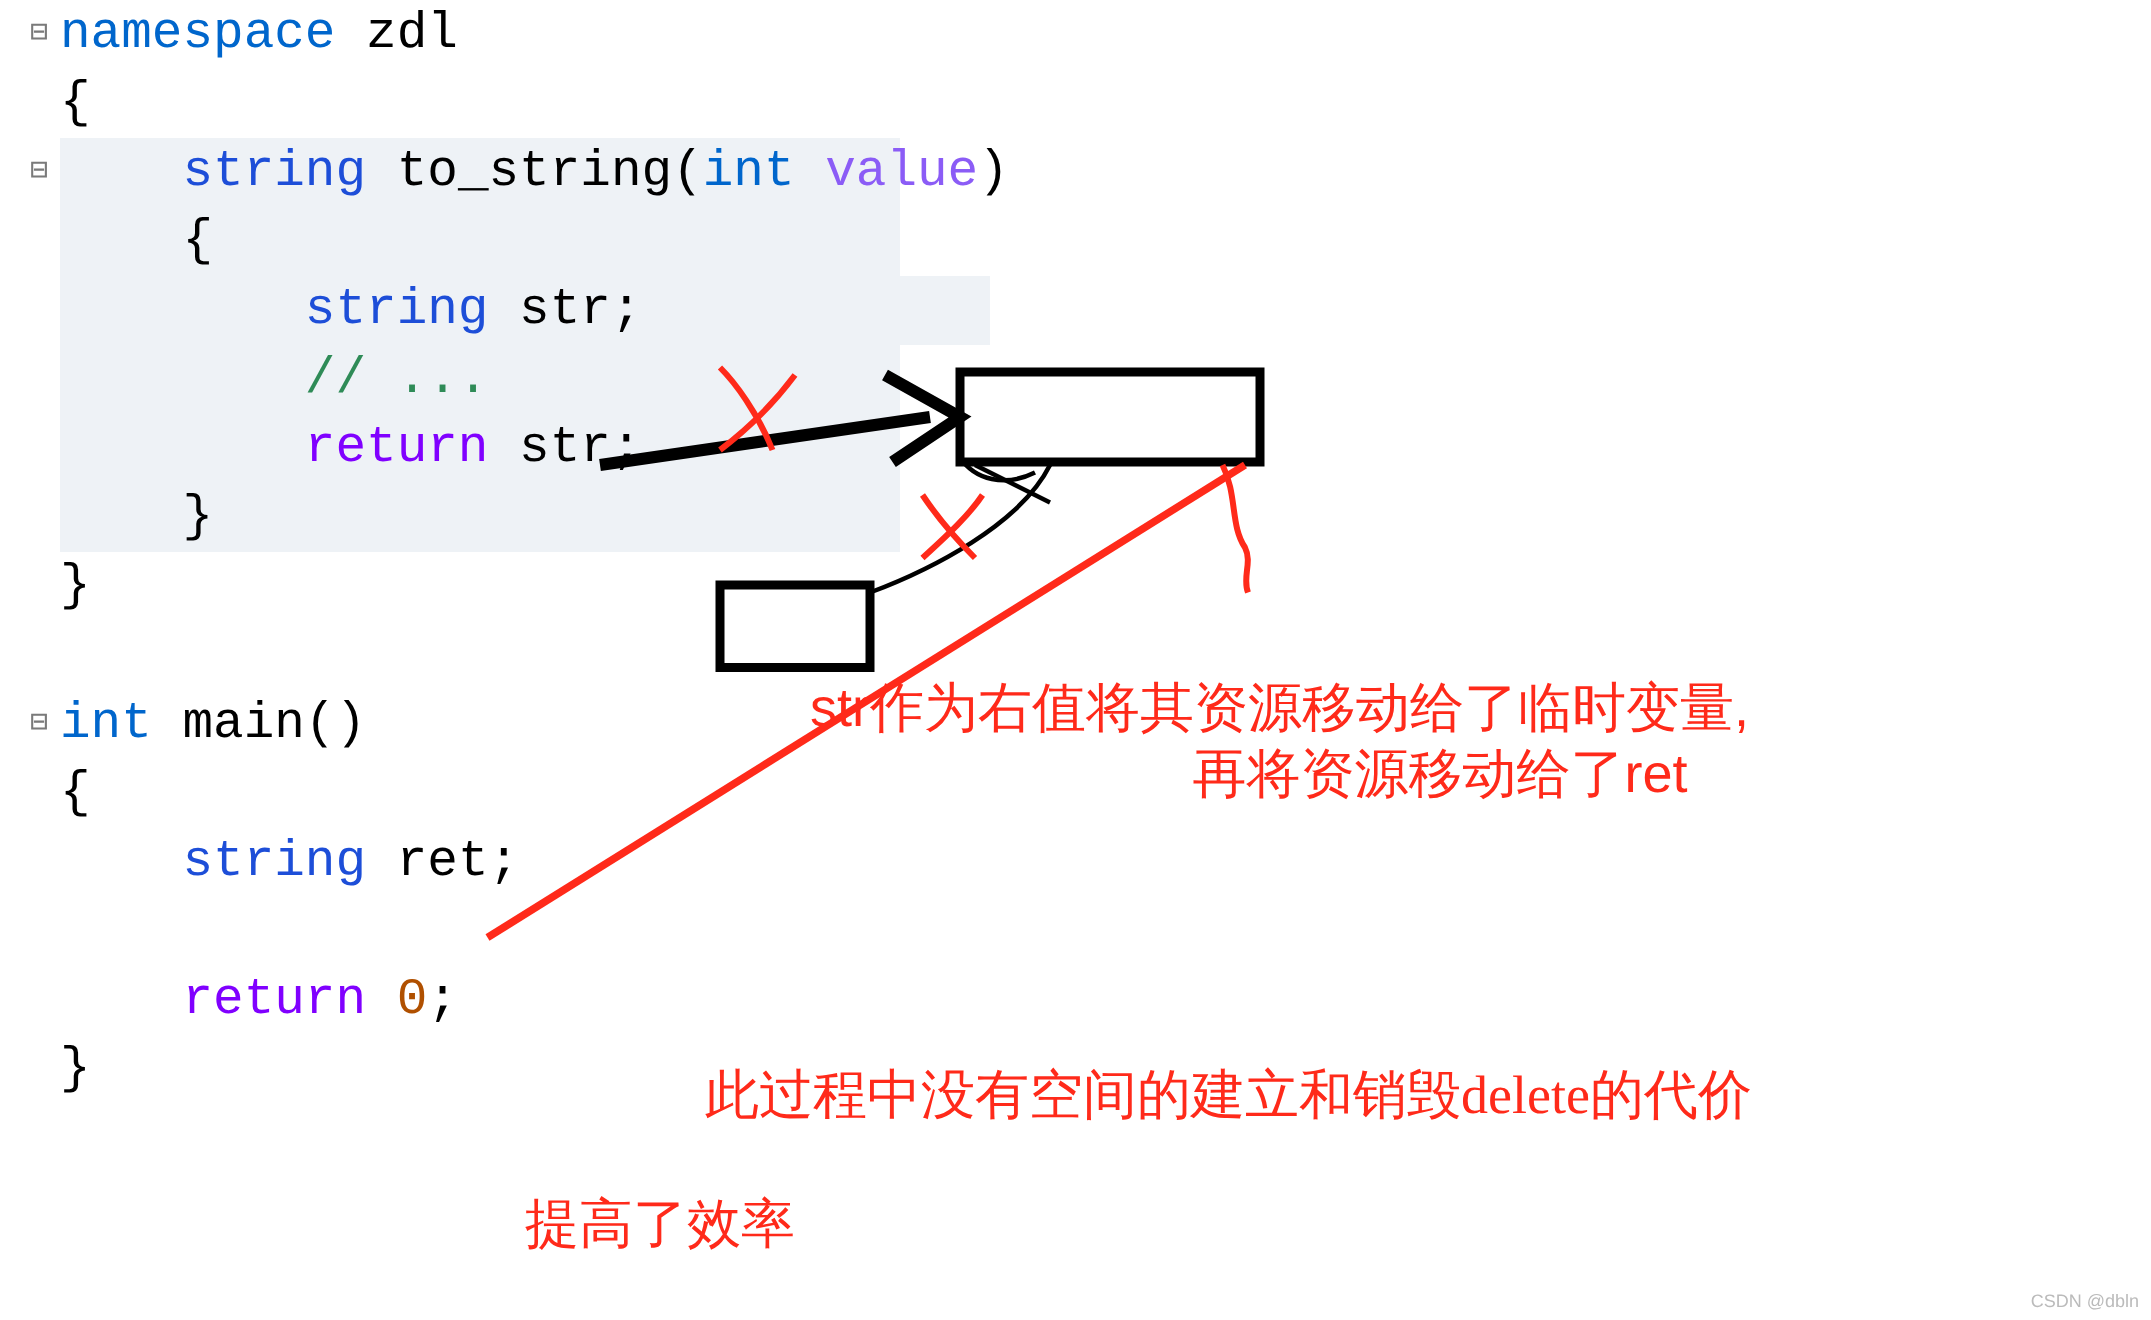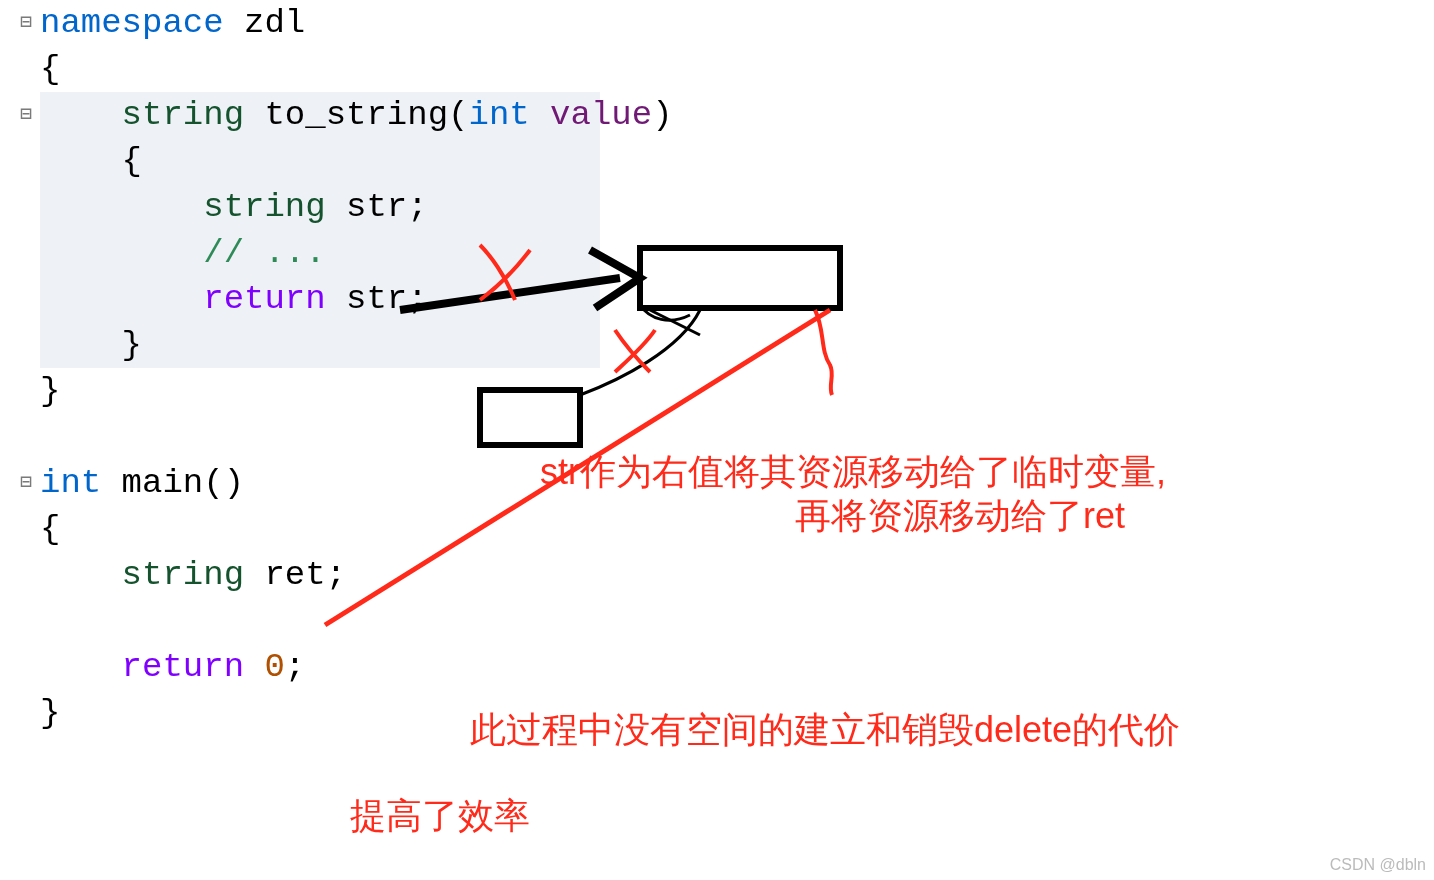--- a/index.html
+++ b/index.html
@@ -29,77 +29,77 @@
     color: #7a7a7a;
     text-align: left;
     vertical-align: top;
     font-size: 20px;
   }
   .hl {
     background: #eef2f6;
     display: inline-block;
   }
   .kw-blue { color: #0066cc; } 
-  .kw-teal { color: #14532d; }
-  .param { color: #701a75; }
+  .kw-teal { color: #1d4ed8; }
+  .param { color: #8b5cf6; }
   .comment { color: #2e8b57; }
   .purple { color: #8000ff; }
   .black { color: #000000; }
   
   .annotation {
     position: absolute;
     color: #ff2a1a;
     font-family: "Microsoft YaHei", "SimHei", sans-serif;
     font-size: 36px;
     line-height: 44px;
   }
   .watermark {
     position: absolute;
     right: 8px;
     bottom: 6px;
     color: #bbbbbb;
-    font-size: 16px;
+    font-size: 12px;
     font-family: Arial, sans-serif;
   }
   svg.overlay {
     position: absolute;
     left: 0; top: 0;
     width: 1434px;
     height: 880px;
     pointer-events: none;
   }
 </style>
 </head>
 <body>
 
 <div class="code-area">
   <div class="line"><span class="gutter">⊟</span><span class="kw-blue">namespace</span><span class="black"> zdl</span></div>
   <div class="line"><span class="gutter"> </span><span class="black">{</span></div>
   <div class="line"><span class="gutter">⊟</span><span class="hl" style="width:560px;"><span class="kw-teal">    string</span><span class="black"> to_string</span><span class="black">(</span><span class="kw-blue">int</span><span class="param"> value</span><span class="black">)</span></span></div>
   <div class="line"><span class="gutter"> </span><span class="hl" style="width:560px;"><span class="black">    {</span></span></div>
-  <div class="line"><span class="gutter"> </span><span class="hl" style="width:560px;"><span class="kw-teal">        string</span><span class="black"> str;</span></span></div>
+  <div class="line"><span class="gutter"> </span><span class="hl" style="width:620px;"><span class="kw-teal">        string</span><span class="black"> str;</span></span></div>
   <div class="line"><span class="gutter"> </span><span class="hl" style="width:560px;"><span class="comment">        // ...</span></span></div>
   <div class="line"><span class="gutter"> </span><span class="hl" style="width:560px;"><span class="purple">        return</span><span class="black"> str;</span></span></div>
   <div class="line"><span class="gutter"> </span><span class="hl" style="width:560px;"><span class="black">    }</span></span></div>
   <div class="line"><span class="gutter"> </span><span class="black">}</span></div>
   <div class="line"><span class="gutter"> </span><span></span></div>
   <div class="line"><span class="gutter">⊟</span><span class="kw-blue">int</span><span class="black"> main()</span></div>
   <div class="line"><span class="gutter"> </span><span class="black">{</span></div>
   <div class="line"><span class="gutter"> </span><span class="kw-teal">    string</span><span class="black"> ret;</span></div>
   <div class="line"><span class="gutter"> </span><span></span></div>
   <div class="line"><span class="gutter"> </span><span class="purple">    return</span><span class="black"> </span><span style="color:#b05000">0</span><span class="black">;</span></div>
   <div class="line"><span class="gutter"> </span><span class="black">}</span></div>
 </div>
 
 <div class="annotation" style="left:540px; top:450px; width:900px;">
   <div>str作为右值将其资源移动给了临时变量,</div>
   <div style="text-align:center; padding-right:60px;">再将资源移动给了ret</div>
 </div>
 
-<div class="annotation" style="left:470px; top:708px;">此过程中没有空间的建立和销毁delete的代价</div>
+<div class="annotation" style="left:470px; top:708px;font-family:Liberation Serif, serif;">此过程中没有空间的建立和销毁delete的代价</div>
 
 <div class="annotation" style="left:350px; top:794px;">提高了效率</div>
 
 <div class="watermark">CSDN @dbln</div>
 
 <svg class="overlay" viewBox="0 0 1434 880">
 
   <rect x="640" y="248" width="200" height="60" fill="none" stroke="#000" stroke-width="6"></rect>
 
   <rect x="480" y="390" width="100" height="55" fill="none" stroke="#000" stroke-width="6"></rect>

